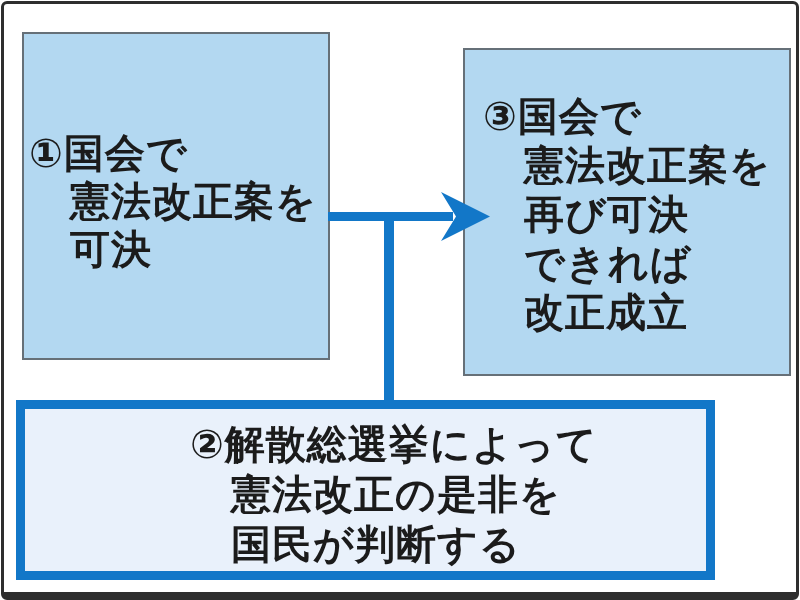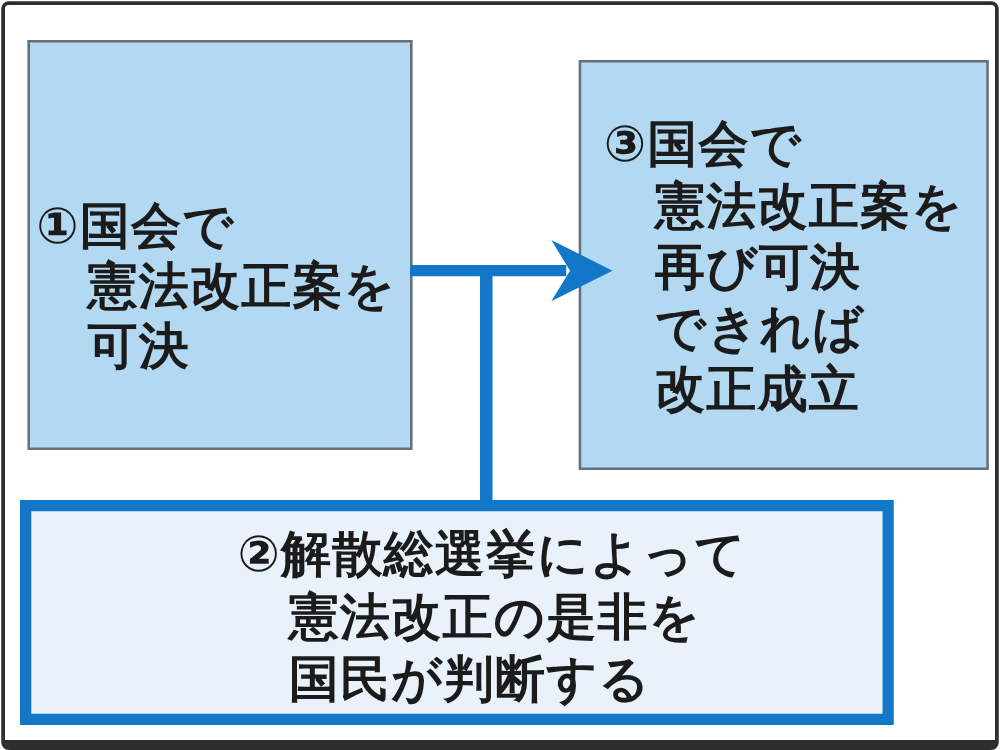--- a/index.html
+++ b/index.html
@@ -52,21 +52,21 @@
     font-weight: bold;
     color: #1b1b1b;
     white-space: pre-line;
     letter-spacing: 1px;
     
     padding-left: 41px;
     text-indent: -41px;
   }
   #box-step1 .box-label {
     left: 5px; top: 95px;
-    font-size: 40px; line-height: 48px; margin-top: 28px;
+    font-size: 40px; line-height: 48px;
   }
   #box-step3 .box-label {
     left: 18px; top: 42px;
     font-size: 40px; line-height: 49px;
   }
   #box-step2 .box-label {
     left: 165px; top: 10px;
     font-size: 40px; line-height: 50px;
   }
   .connector-svg {

